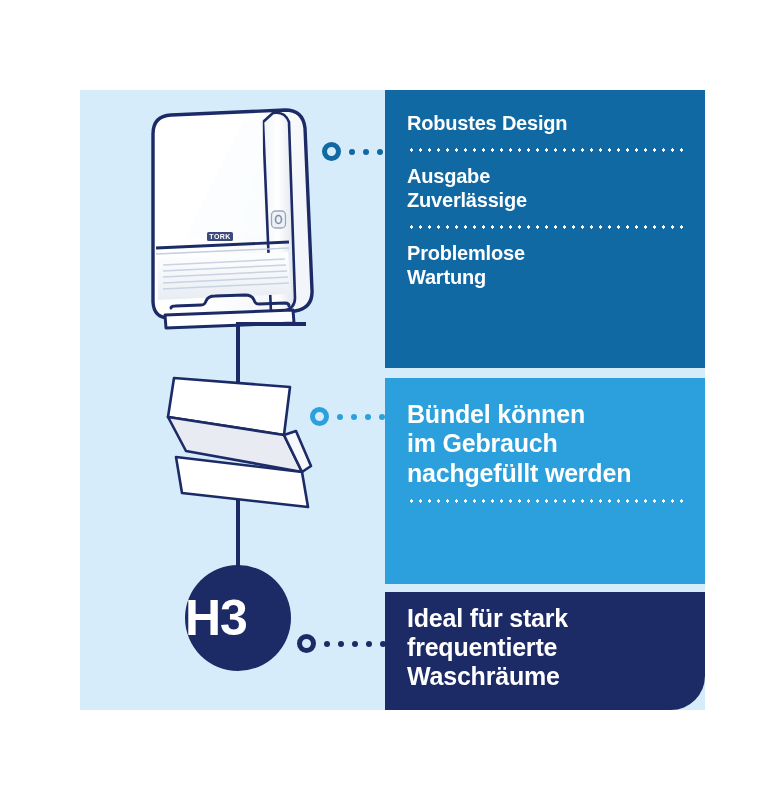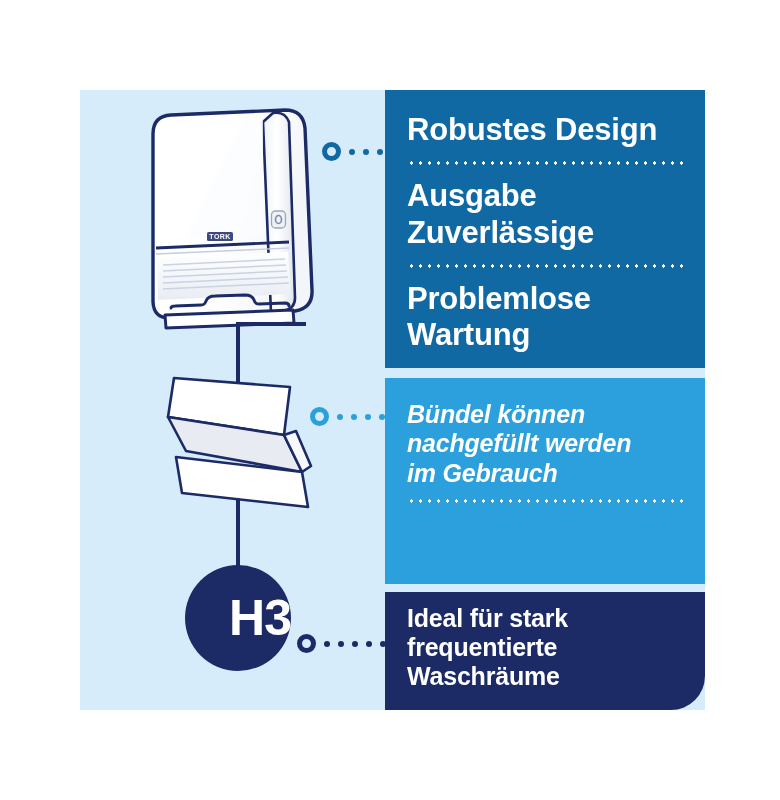--- a/index.html
+++ b/index.html
@@ -41,34 +41,33 @@
     width: 320px;
     height: 278px;
     background: #1169a4;
   }
   #panel-2 {
     left: 385px;
     top: 378px;
     width: 320px;
     height: 206px;
     background: #2ba0dc;
-    font-style: italic;
   }
   #panel-3 {
     left: 385px;
     top: 592px;
     width: 320px;
     height: 118px;
     background: #1c2a66;
     border-bottom-right-radius: 34px;
     padding-top: 12px;
   }
 
   .panel-line {
-    font-size: 31px;
+    font-size: 20px;
     font-weight: bold;
     line-height: 1.17;
     letter-spacing: -0.2px;
   }
   #panel-3 .panel-line { font-size: 25px; line-height: 1.16; }
   #panel-2 .panel-line { font-size: 25px; line-height: 1.17; }
 
   .dotline {
     height: 4px;
     margin: 13px 0 13px 0;
@@ -129,21 +128,21 @@
   #h3-badge {
     position: absolute;
     left: 185px;
     top: 565px;
     width: 106px;
     height: 106px;
     border-radius: 50%;
     background: #1c2a66;
     display: flex;
     align-items: center;
-    justify-content: flex-end;
+    justify-content: flex-start;
   }
   #h3-badge span {
     color: #ffffff;
     font-size: 50px;
     font-weight: bold;
     letter-spacing: -1px;
     line-height: 1;
   }
 </style>
 </head>
@@ -271,22 +270,22 @@
     <div class="dotline"></div>
     <div>
       <div class="panel-line">Problemlose</div>
       <div class="panel-line">Wartung</div>
     </div>
   </div>
 
   <div class="panel" id="panel-2">
     <div>
       <div class="panel-line">Bündel können</div>
+      <div class="panel-line">im Gebrauch</div>
       <div class="panel-line">nachgefüllt werden</div>
-      <div class="panel-line">im Gebrauch</div>
     </div>
     <div class="dotline"></div>
   </div>
 
   <div class="panel" id="panel-3">
     <div>
       <div class="panel-line">Ideal für stark</div>
       <div class="panel-line">frequentierte</div>
       <div class="panel-line">Waschräume</div>
     </div>

